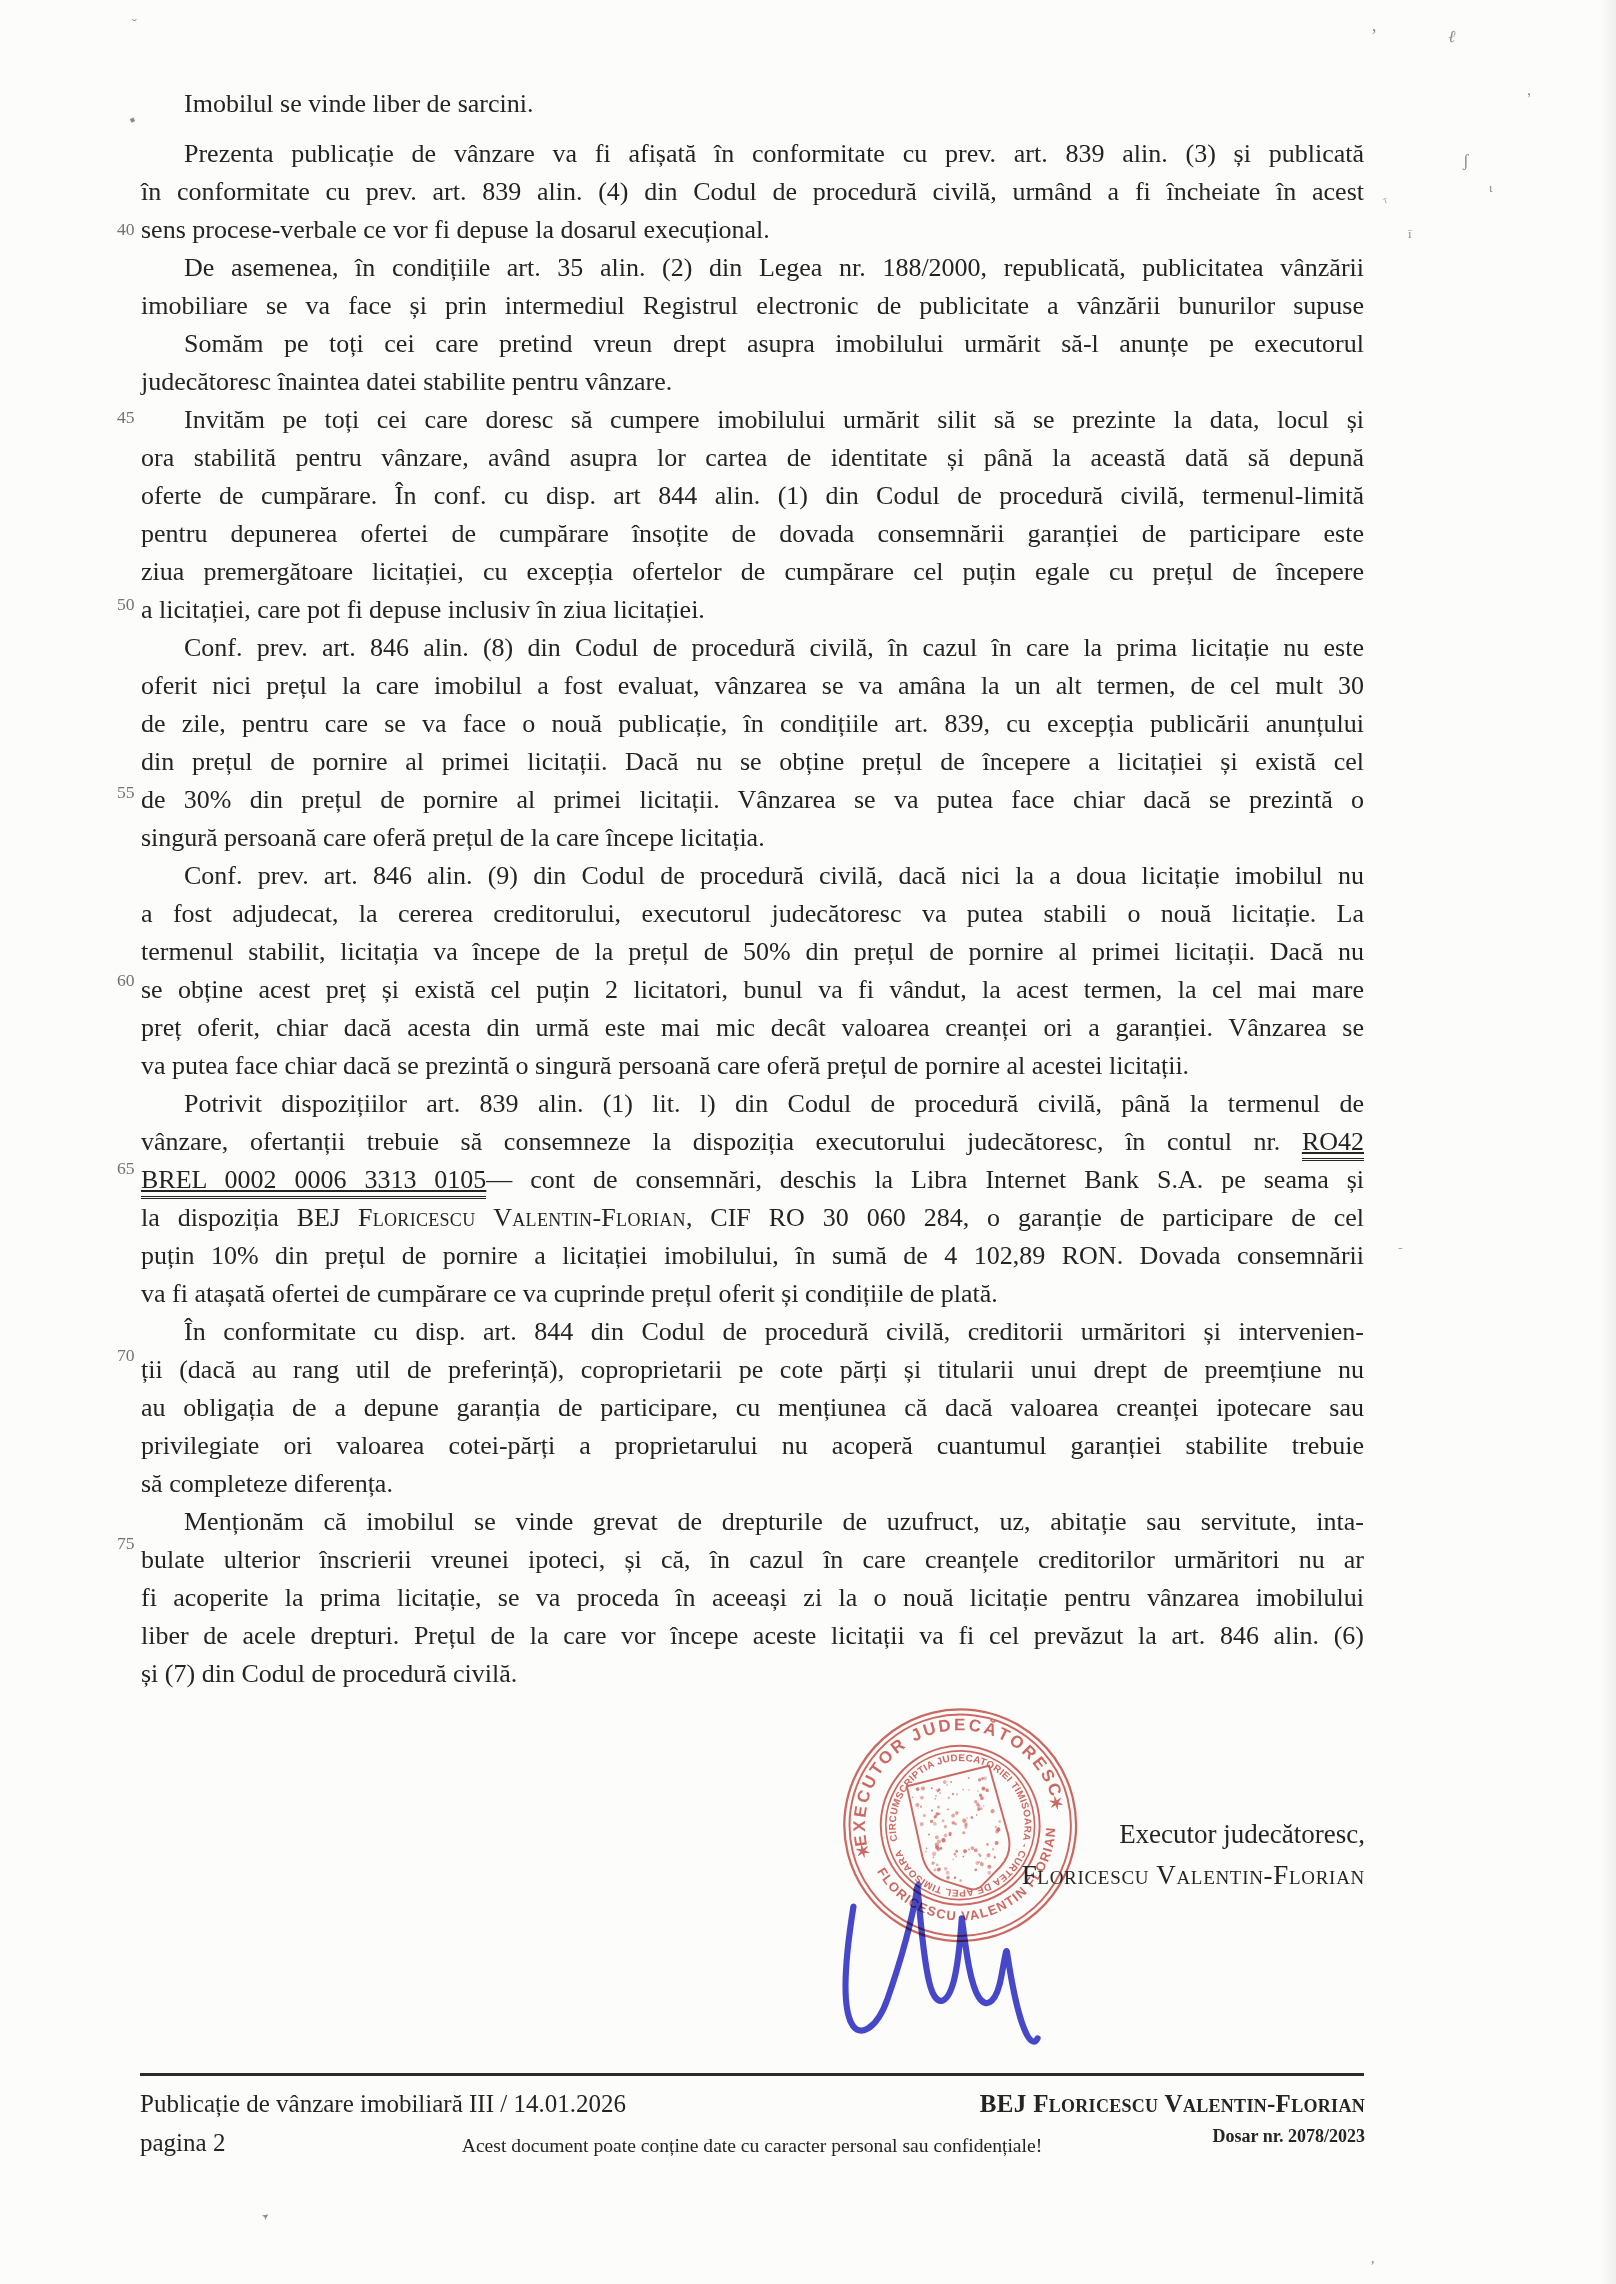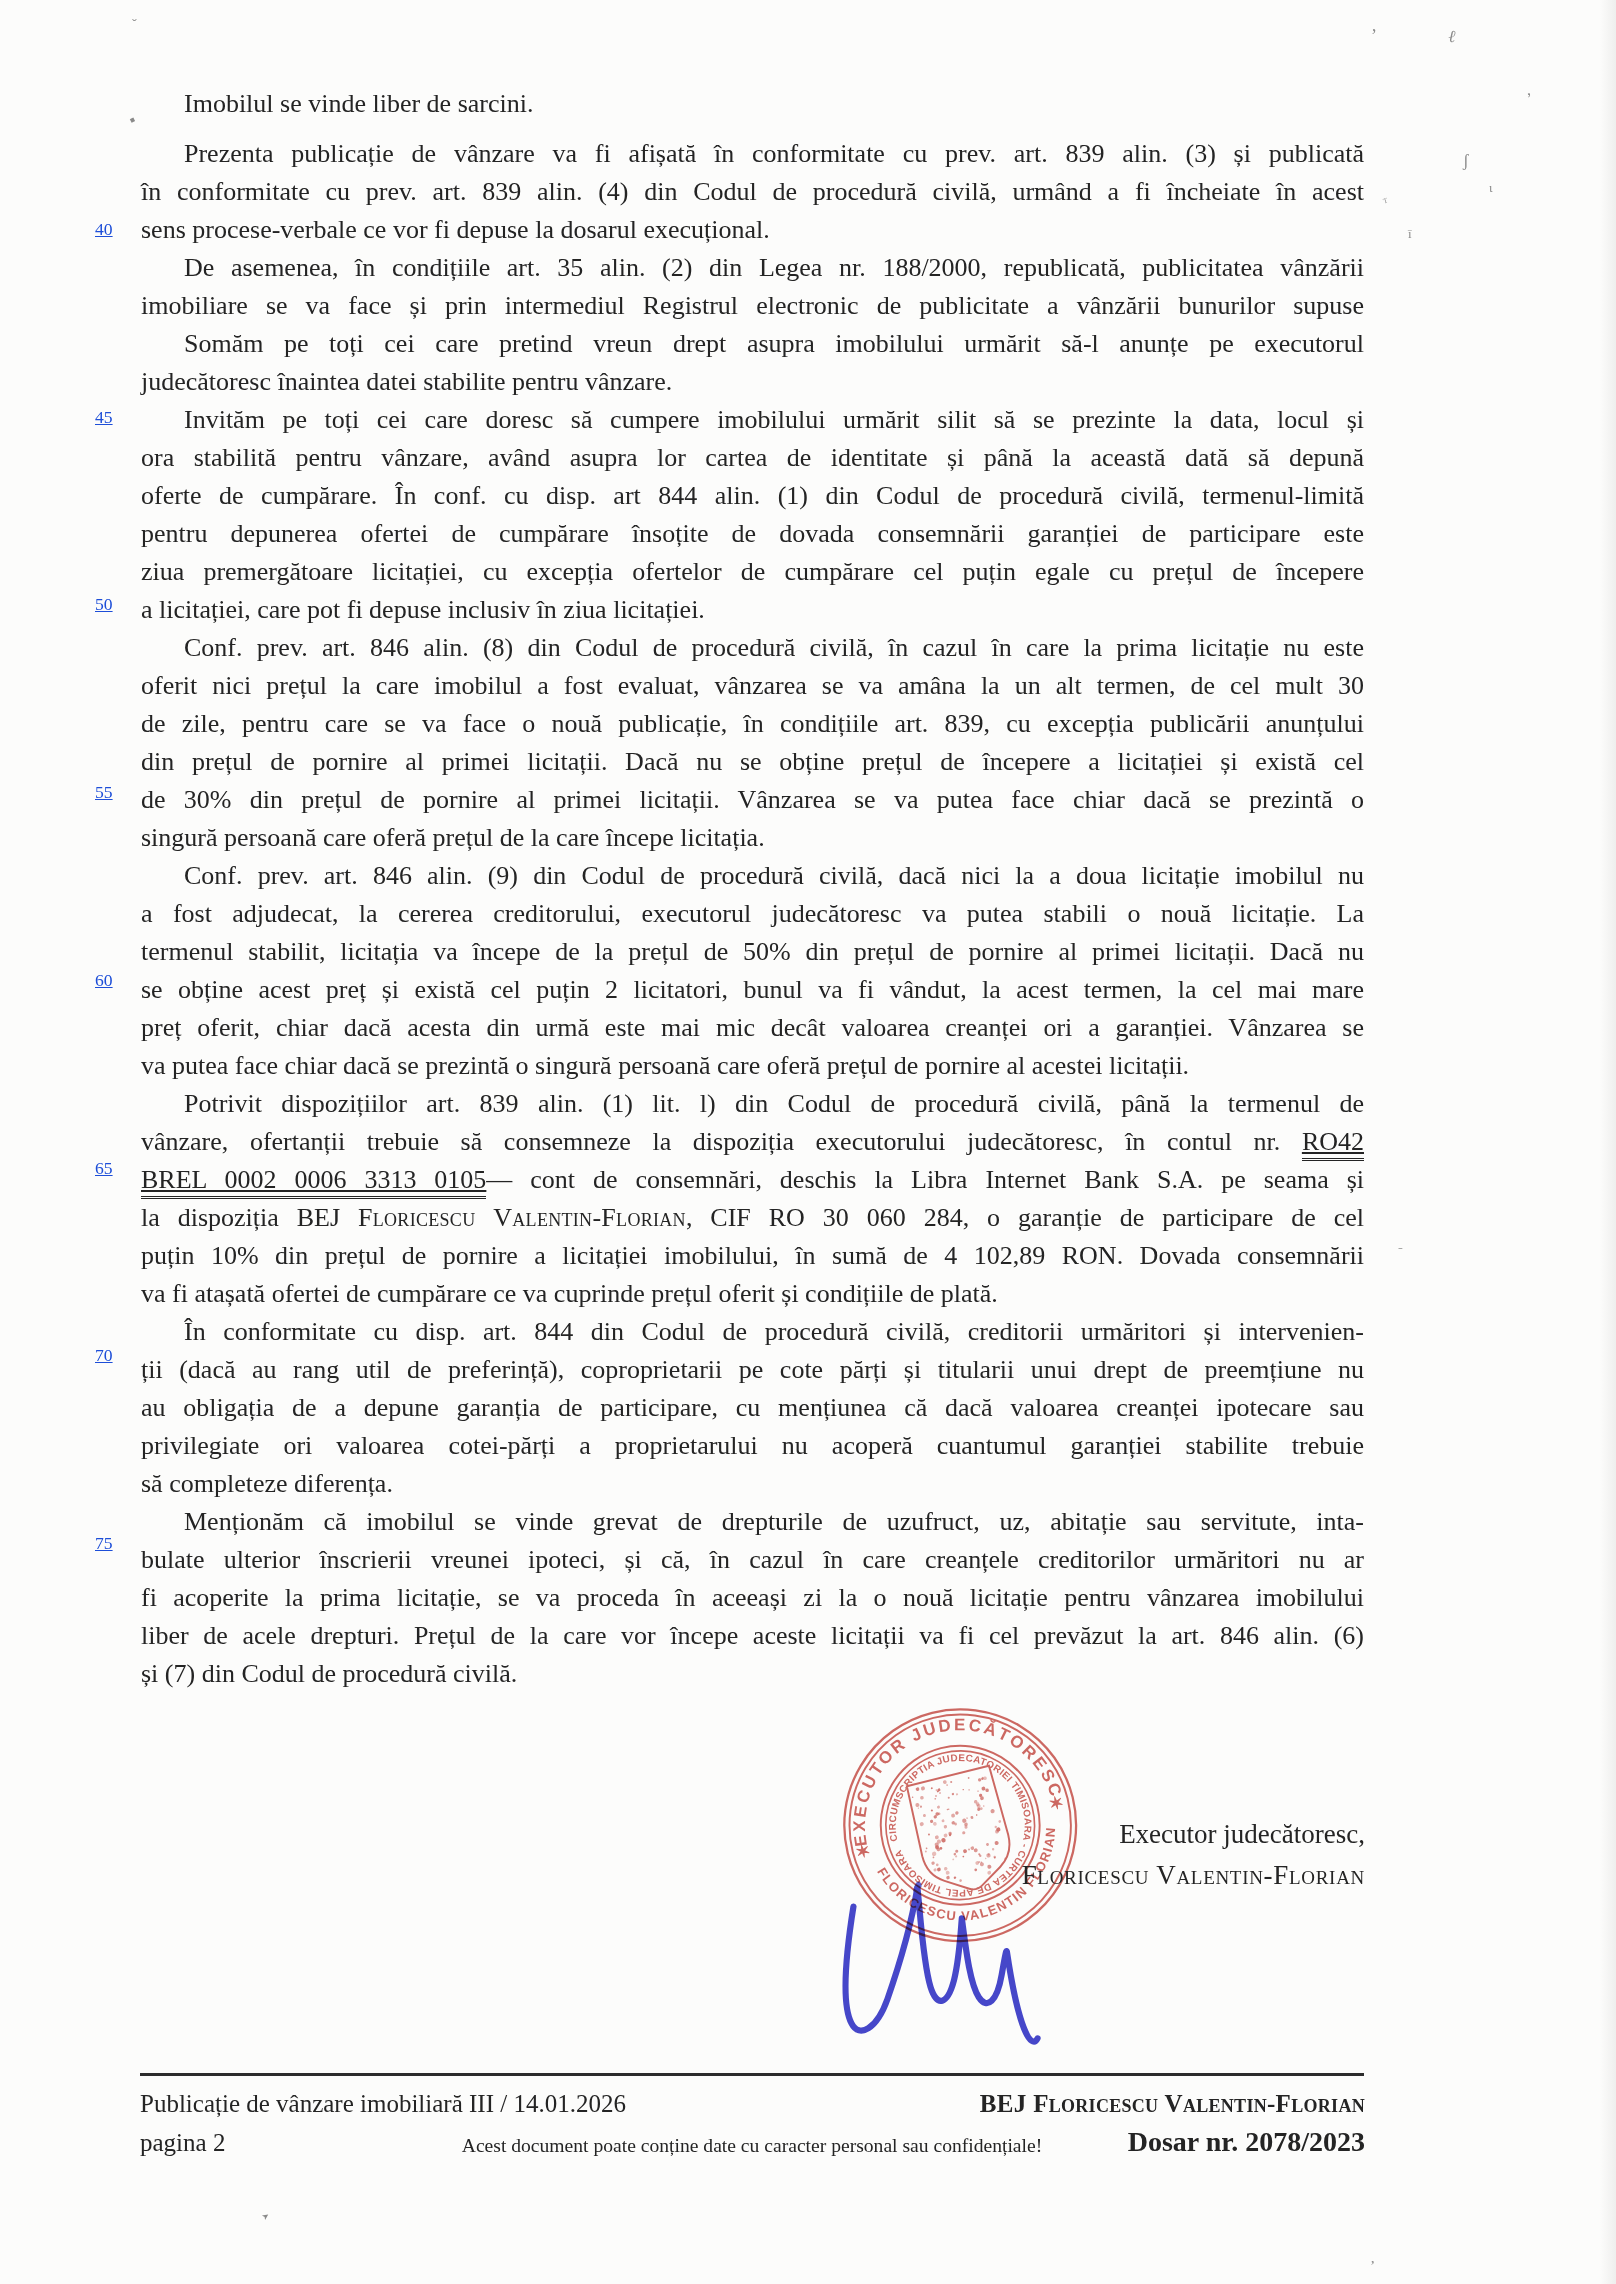--- a/index.html
+++ b/index.html
@@ -15,21 +15,21 @@
     text-rendering:optimizeLegibility;
   }
   .line{height:38px; text-align:justify; text-align-last:justify; white-space:normal;}
   .line.end{text-align-last:left;font-family:Liberation Serif, serif;}
   .line.indent{text-indent:43px;}
   .line.gap-after{margin-bottom:12.4px;}
   .b{font-weight:normal;}
   .sc{font-variant:small-caps; letter-spacing:0.3px;}
   .u2{text-decoration:underline; border-bottom:3.3px double currentColor; padding-bottom:1.3px;}
   
-  .gutter-num{position:absolute; left:95px; width:34px; font-size:17.6px; color:#1d4ed8; text-align:left;text-decoration:underline;}
+  .gutter-num{position:absolute; left:117px; width:34px; font-size:17.6px; color:#737373; text-align:left;}
   
   .sig-role{position:absolute; right:252px; top:1819px; font-size:27px;}
   .sig-name{position:absolute; right:252px; top:1860px; font-size:27px; font-variant:small-caps; letter-spacing:0.7px;}
   
   .stamp-svg{position:absolute; left:818px; top:1682px; width:287px; height:293px; mix-blend-mode:multiply; opacity:.88;}
   .stamp-svg text{font-family:"Liberation Sans", sans-serif; fill:var(--stamp);}
   .st-top{font-size:26px; font-weight:bold; letter-spacing:4px;}
   .st-bot{font-size:20px; font-weight:bold; letter-spacing:2px;}
   .st-in{font-size:15px; font-weight:bold; letter-spacing:.5px;}
   .st-star{font-size:27px; font-weight:bold;}
@@ -37,21 +37,21 @@
   .shield{stroke:var(--stamp); fill:none; stroke-width:3px;}
   .sig-svg{position:absolute; left:828px; top:1864px; width:235px; height:196px; mix-blend-mode:multiply; opacity:.95;}
   .sig-stroke{stroke:var(--sig); fill:none; stroke-linecap:round; stroke-linejoin:round;}
   
   .footer-rule{position:absolute; left:140px; top:2073px; width:1224px; height:3.3px; background:#2c2c2c;}
   .f-item{position:absolute; font-size:25px;}
   .f-pub{left:140px; top:2090px;}
   .f-office{right:252px; top:2090px; font-weight:bold; font-variant:small-caps; letter-spacing:0.3px;}
   .f-page{left:140px; top:2129px;}
   .f-note{left:752px; top:2135px; transform:translateX(-50%); font-size:19.6px; white-space:nowrap;}
-  .f-dosar{right:252px; top:2126px; font-weight:bold; font-size:28px;}
+  .f-dosar{right:252px; top:2126px; font-weight:bold; font-size:18px;}
   
   .artifact{position:absolute; color:#6e6e6e; opacity:.8; font-family:"Liberation Serif",serif; pointer-events:none;}
   .edge-shade{position:absolute; right:0; top:0; width:17px; height:100%;
     background:linear-gradient(to right, rgba(0,0,0,0), rgba(110,110,110,.10)); }
 </style>
 </head>
 <body>
 
 <div class="page" style="--stamp: #c9544d; --sig: #3d3ec9;">
 

